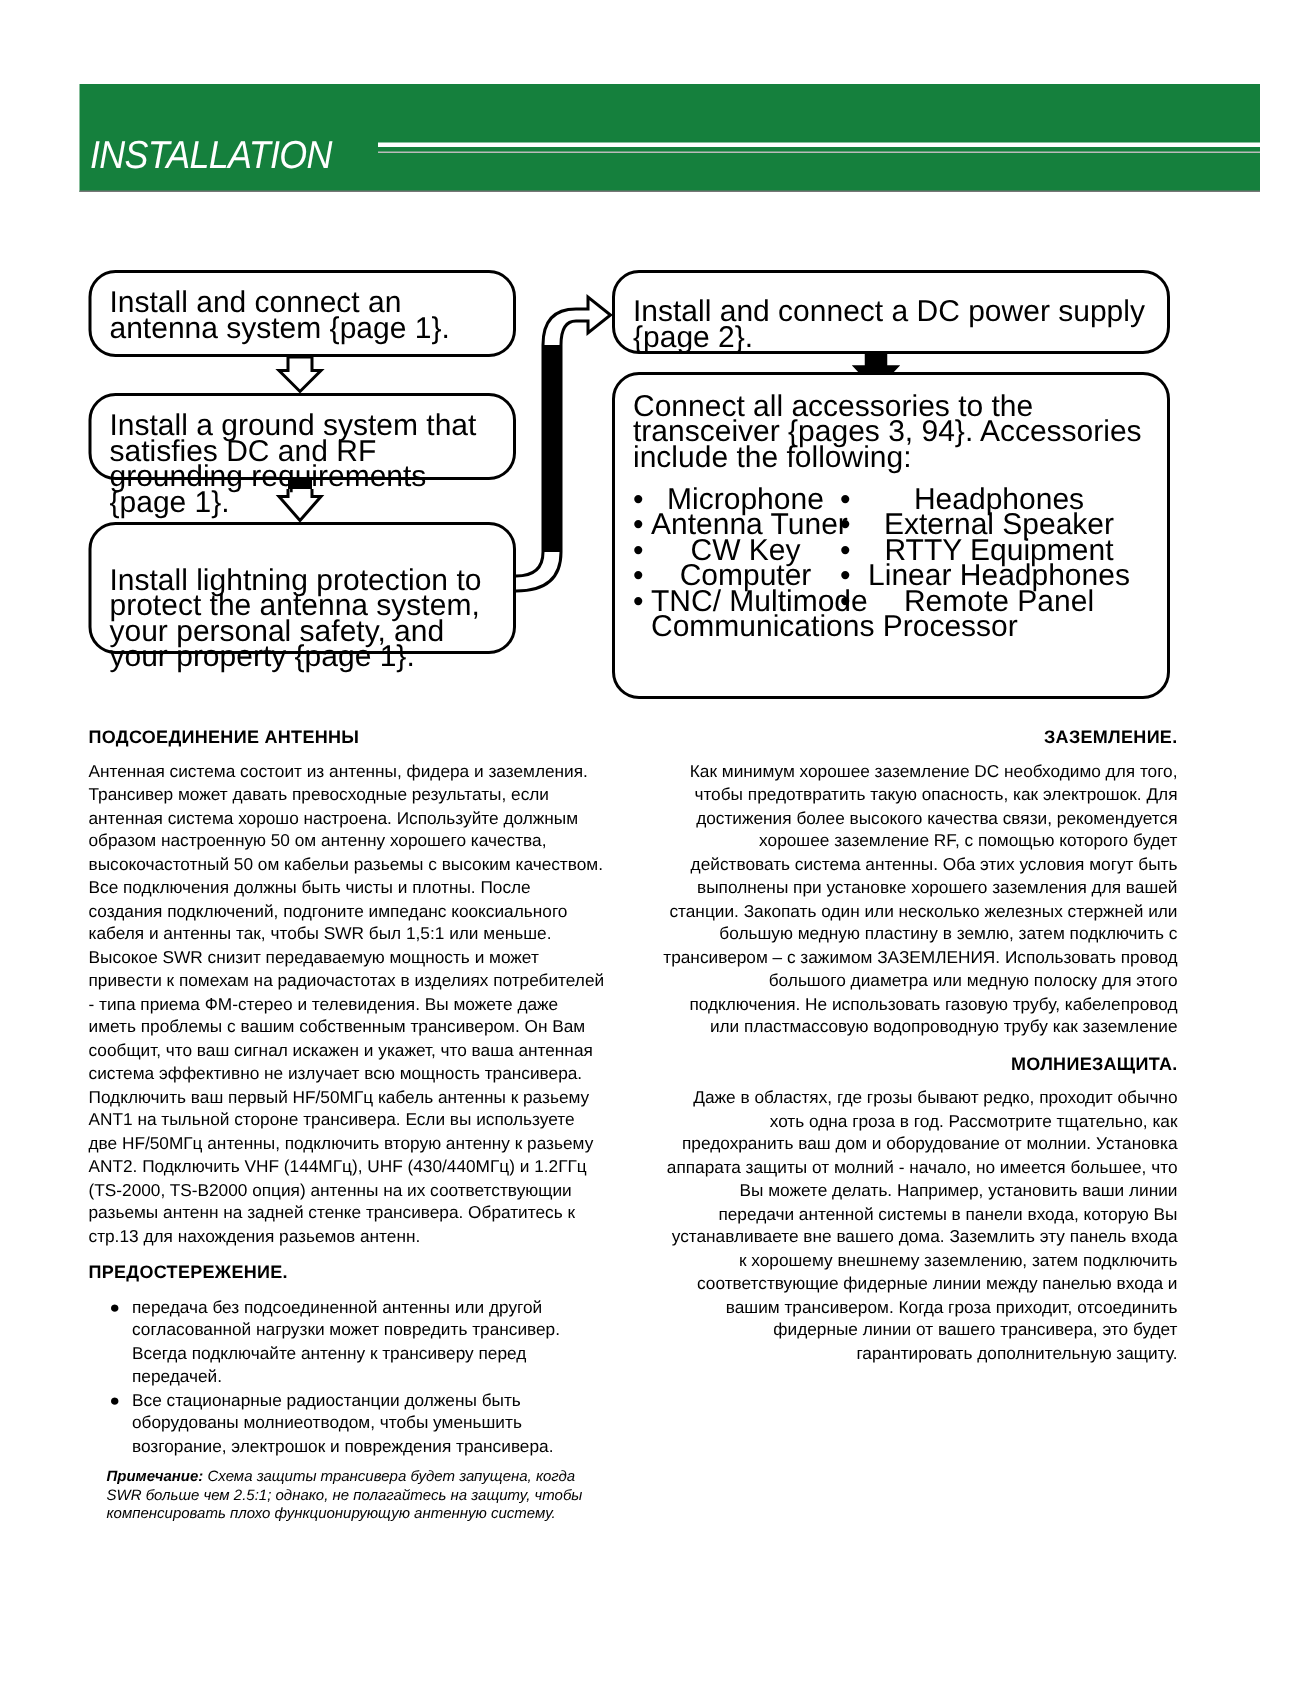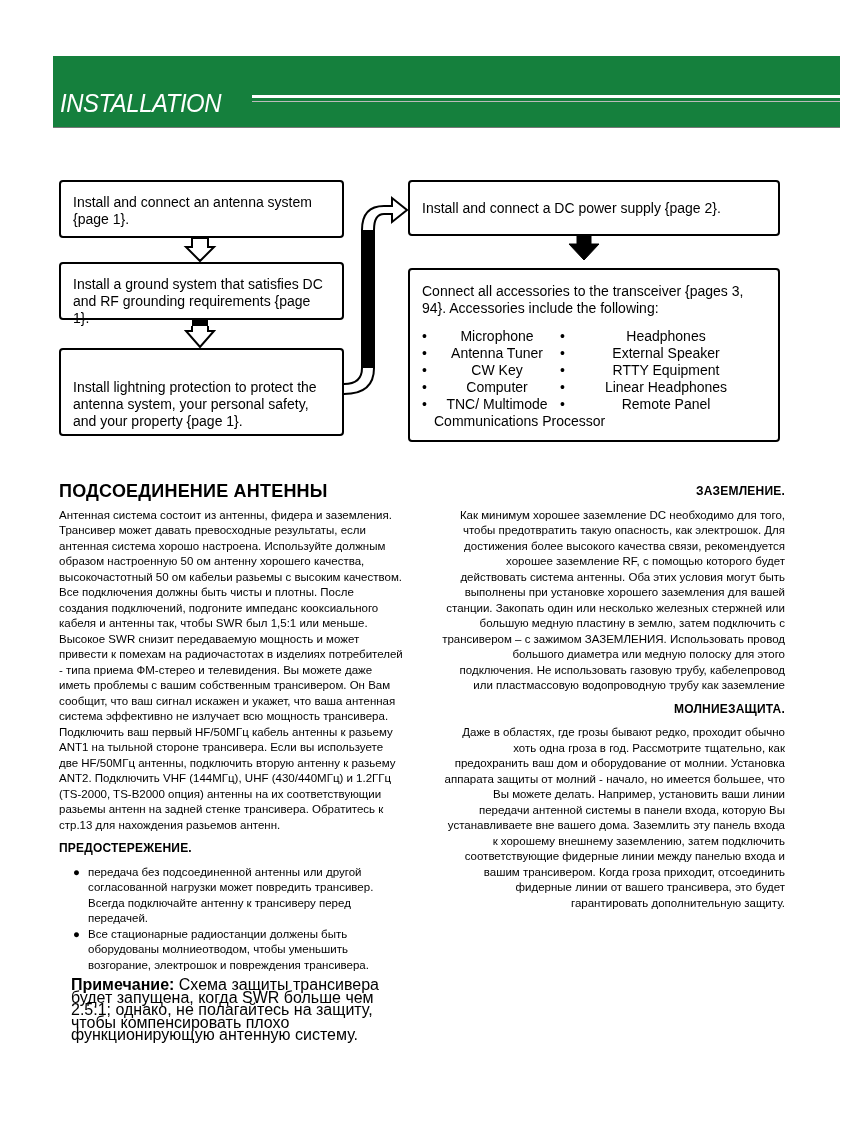--- a/index.html
+++ b/index.html
@@ -6,45 +6,45 @@
   body { width: 866px; height: 1122px; position: relative; overflow: hidden; font-family: "Liberation Sans", sans-serif; color: #000; }
 
   
   .header-bar { position: absolute; left: 53px; top: 56px; width: 787px; height: 72px; background: #15803d; }
   .header-title { position: absolute; left: 7px; top: 32px; color: #fff; font-size: 26px; font-style: italic; font-weight: normal; letter-spacing: -0.5px; transform: scaleX(0.92); transform-origin: left; }
   .header-line1 { position: absolute; left: 199px; top: 39px; right: 0; height: 3px; background: #fff; }
   .header-line2 { position: absolute; left: 199px; top: 45px; right: 0; height: 1px; background: #bbb; }
   .header-bottom { position: absolute; left: 0; right: 0; bottom: 0; height: 1px; background: #777; }
 
   
-  .box { position: absolute; border: 2px solid #000; border-radius: 4px; background: #fff; font-size: 14px; line-height: 17px; box-sizing: border-box; padding: 10px 12px; }
+  .box { position: absolute; border: 2px solid #000; border-radius: 18px; background: #fff; font-size: 20px; line-height: 17px; box-sizing: border-box; padding: 10px 12px; }
   #box1 { left: 59px; top: 180px; width: 285px; height: 58px; padding-top: 12px; }
   #box2 { left: 59px; top: 262px; width: 285px; height: 58px; padding-top: 12px; }
   #box3 { left: 59px; top: 348px; width: 285px; height: 88px; padding-top: 29px; }
   #box4 { left: 408px; top: 180px; width: 372px; height: 56px; padding-top: 18px; }
-  #box5 { left: 408px; top: 268px; width: 372px; height: 174px; padding-top: 13px; }
+  #box5 { left: 408px; top: 248px; width: 372px; height: 218px; padding-top: 13px; }
 
   .acc-list { margin-top: 11px; display: grid; grid-template-columns: 138px 200px; row-gap: 0; }
   .acc-item { position: relative; padding-left: 12px; line-height: 17px; white-space: nowrap; text-align: center; }
   .acc-item::before { content: "•"; position: absolute; left: 0; }
   .acc-cont { padding-left: 12px; line-height: 17px; }
 
   .arrows { position: absolute; left: 0; top: 0; }
 
   
   .col { position: absolute; font-size: 11.5px; line-height: 15.5px; }
   #col-left { left: 59px; top: 484px; width: 345px; }
   #col-right { left: 440px; top: 484px; width: 345px; text-align: right; }
-  .sec-head { font-weight: bold; font-size: 18px; margin: 0 0 8px 0; letter-spacing: 0.2px; }
+  .sec-head { font-weight: bold; font-size: 12px; margin: 0 0 8px 0; letter-spacing: 0.2px; }
   .sec-head.small { font-size: 12px; }
   .para { margin: 0 0 8px 0; }
   .bullets { margin: 0 0 4px 0; padding: 0; list-style: none; }
   .bullets li { position: relative; padding-left: 29px; margin: 0; }
   .bullets li .dot { position: absolute; left: 14px; top: 0; }
-  .note { font-size: 16px; line-height: 12.5px; padding-left: 12px; margin-top: 6px; }
+  .note { font-style: italic; font-size: 10px; line-height: 12.5px; padding-left: 12px; margin-top: 6px; }
   .note b { font-weight: bold; }
 </style>
 </head>
 <body>
 
 <div class="header-bar">
   <div class="header-title">INSTALLATION</div>
   <div class="header-line1"></div>
   <div class="header-line2"></div>
   <div class="header-bottom"></div>

